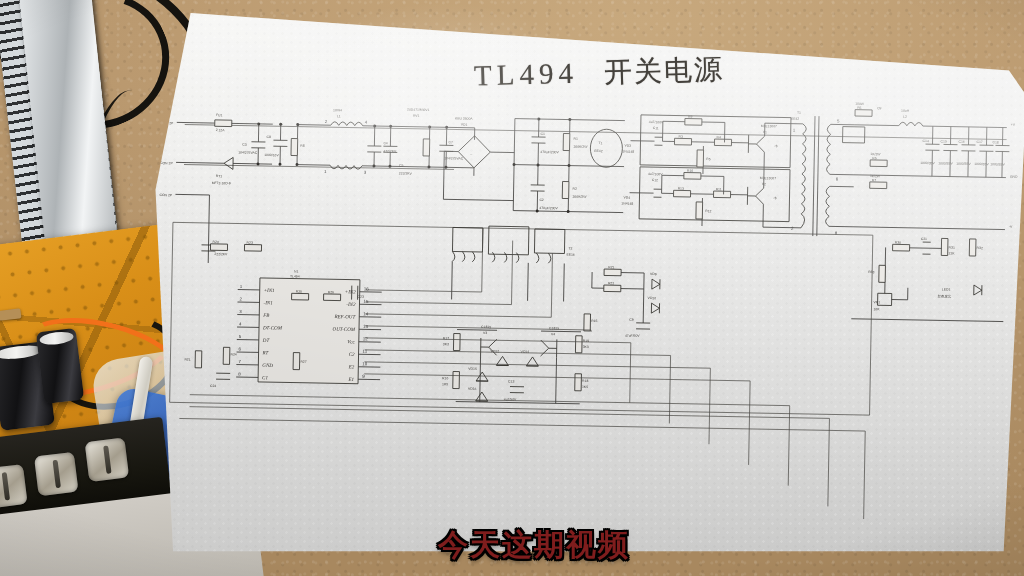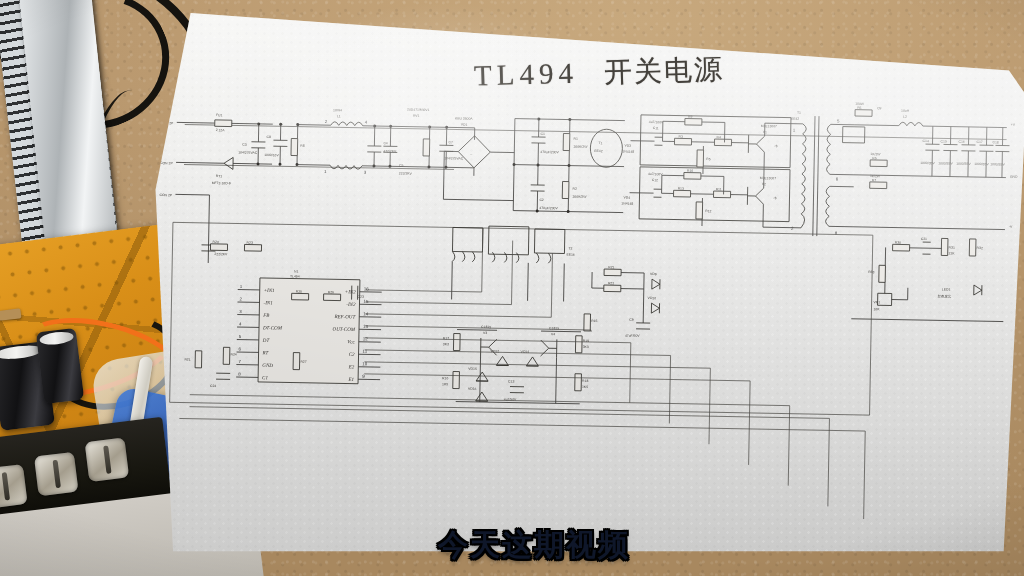--- a/index.html
+++ b/index.html
@@ -206,21 +206,21 @@
     font-family:"Liberation Serif",serif;font-size:29px;color:#44413c;
     letter-spacing:5px;transform:rotate(-1.6deg);
     text-shadow:0 0 1px rgba(80,75,68,.55);white-space:nowrap;
   }
   #hand-title .cn{letter-spacing:2px;margin-left:26px;font-size:28px;}
 
   
   #subtitle{
     position:absolute;left:0;right:0;bottom:10px;text-align:center;
     font-family:"DejaVu Sans",sans-serif;font-size:30px;font-weight:bold;
-    color:#0f172a;letter-spacing:2px;
+    color:#7f1d1d;letter-spacing:2px;
     text-shadow:
       -2px -2px 0 #000, 2px -2px 0 #000, -2px 2px 0 #000, 2px 2px 0 #000,
       0 -2px 0 #000, 0 2px 0 #000, -2px 0 0 #000, 2px 0 0 #000,
       0 3px 5px rgba(0,0,0,.6);
     padding-left: 44px;
   }
 
   
   #vignette{
     position:absolute;inset:0;pointer-events:none;

